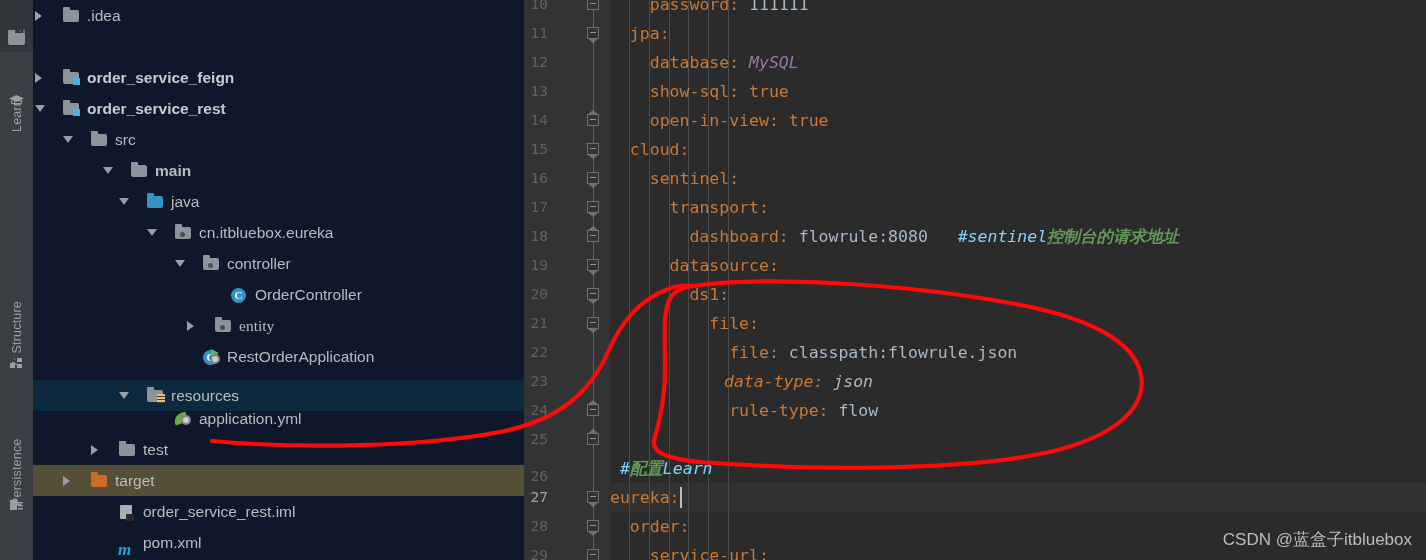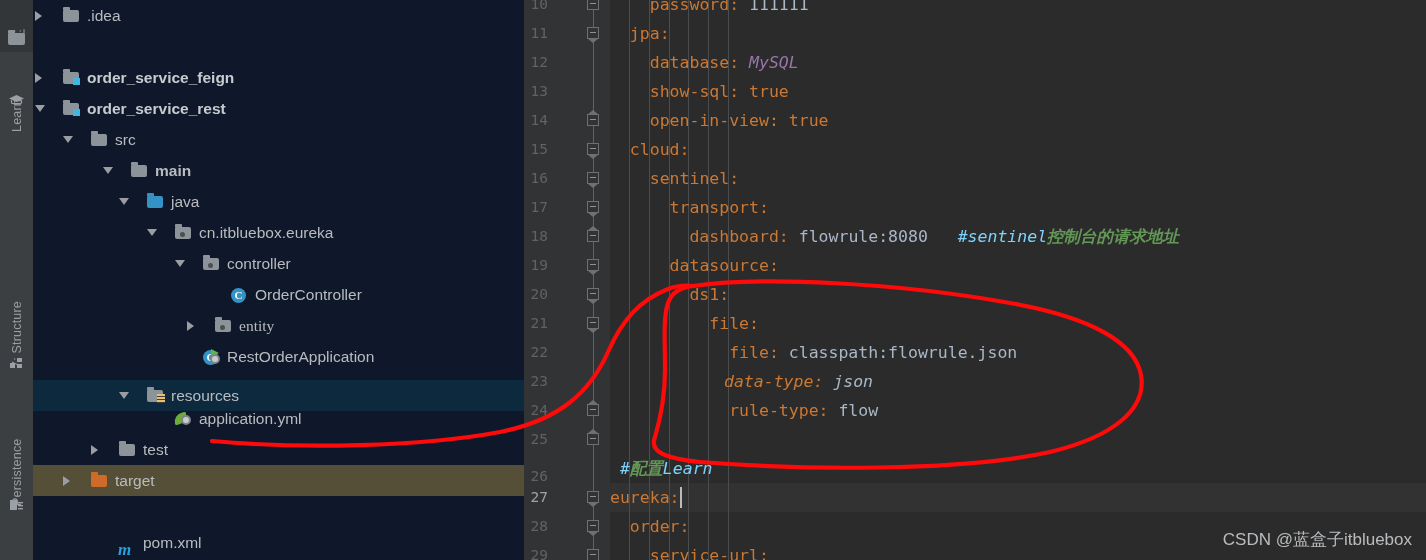--- a/index.html
+++ b/index.html
@@ -232,20 +232,26 @@
           <span class="fld"></span>
         </span>
         <span class="lbl" style="left: 110px;">test</span>
       </div>
       <div class="row excluded" style="top: 465px; position: absolute; left: 0px; width: 491px;">
         <span class="arrow right" style="left: 30px;"></span>
         <span class="ico" style="left: 57px;">
           <span class="fld orange"></span>
         </span>
         <span class="lbl" style="left: 82px;">target</span>
+      </div>
+      <div class="row" style="top: 496px; position: absolute; left: 0px; width: 491px;">
+        <span class="ico" style="left: 85px;">
+          <span class="imlicon"></span>
+        </span>
+        <span class="lbl" style="left: 110px;">order_service_rest.iml</span>
       </div>
       <div class="row" style="top: 527px; position: absolute; left: 0px; width: 491px;">
         <span class="ico" style="left: 85px;">
           <span class="mglyph">m</span>
         </span>
         <span class="lbl" style="left: 110px;">pom.xml</span>
       </div>
     </div>
 
   <div id="editor">

